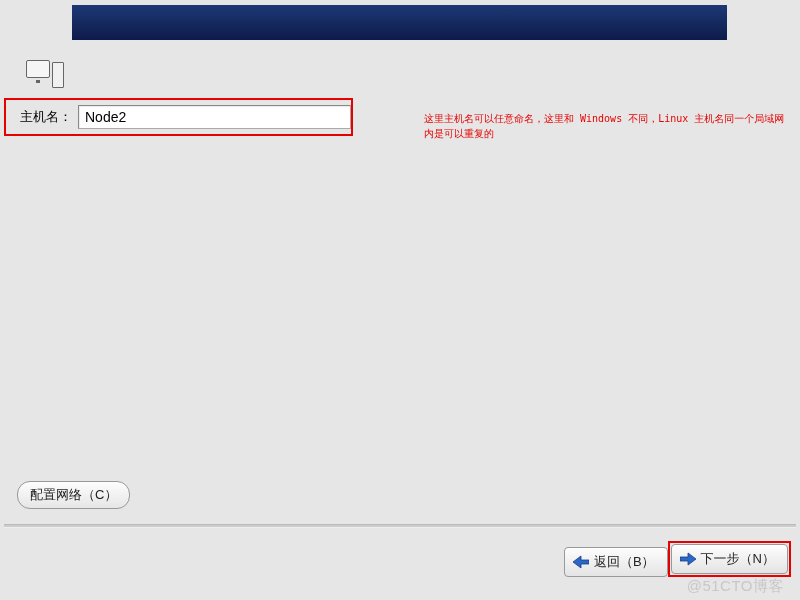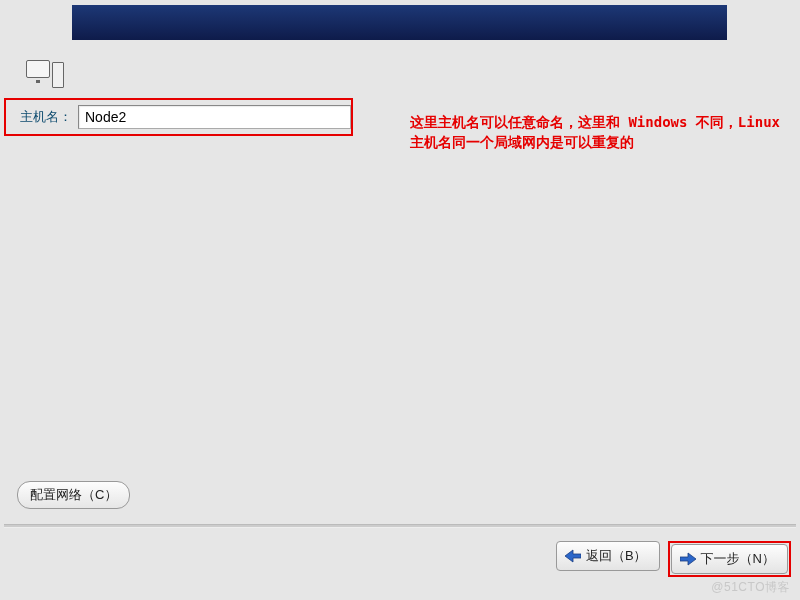--- a/index.html
+++ b/index.html
@@ -68,47 +68,46 @@
       width: 349px;
       height: 38px;
       border: 2px solid #e60000;
       padding-left: 14px;
       display: flex;
       align-items: center;
       gap: 6px;
     }
     .hostname-label {
       font-size: 13px;
-      color: #0c4a6e;
+      color: #000000;
       white-space: nowrap;
     }
     .hostname-input {
       width: 286px;
       height: 24px;
       padding: 2px 6px;
       font-size: 14px;
       font-family: "Arial", sans-serif;
       color: #000;
       background: #fff;
       border: 1px solid #aaa;
       border-top-color: #888;
       border-left-color: #888;
       box-shadow: inset 1px 1px 1px rgba(0,0,0,0.08);
       outline: none;
     }
     .annotation {
       position: absolute;
-      left: 410px;
+      left: 424px;
       top: 112px;
       width: 370px;
       color: #e60000;
       font-family: "SimSun", "NSimSun", monospace;
-      font-size: 14px;
+      font-size: 10px;
       line-height: 1.45;
-      font-weight: bold;
     }
     .config-network-btn {
       position: absolute;
       left: 17px;
       top: 481px;
       height: 28px;
       padding: 0 12px;
       font-size: 13px;
       background: linear-gradient(to bottom, #fdfdfd, #e6e6e6);
       border: 1px solid #999;
@@ -124,22 +123,22 @@
       height: 4px;
       background: #ccc;
       border-top: 1px solid #bbb;
       border-bottom: 1px solid #eee;
     }
     .bottom-buttons {
       position: absolute;
       right: 9px;
       top: 541px;
       display: flex;
-      gap: 8px;
-      align-items: flex-start;
+      gap: 0;
+      align-items: flex-end;
     }
     .nav-btn {
       height: 30px;
       padding: 0 12px 0 8px;
       font-size: 13px;
       background: linear-gradient(to bottom, #fdfdfd, #e4e4e4);
       border: 1px solid #999;
       border-radius: 4px;
       cursor: pointer;
       display: flex;
@@ -152,23 +151,23 @@
       padding: 1px;
     }
     .arrow-left, .arrow-right {
       display: inline-block;
     }
     .arrow-left svg, .arrow-right svg {
       display: block;
     }
     .watermark {
       position: absolute;
-      right: 10px;
+      right: 16px;
       bottom: 4px;
-      font-size: 12px;
+      font-size: 15px;
       color: #c8c8c8;
       font-family: Arial, sans-serif;
       letter-spacing: 0.5px;
     }
   </style>
 </head>
 <body>
 
 <div class="top-bar"></div>
 

